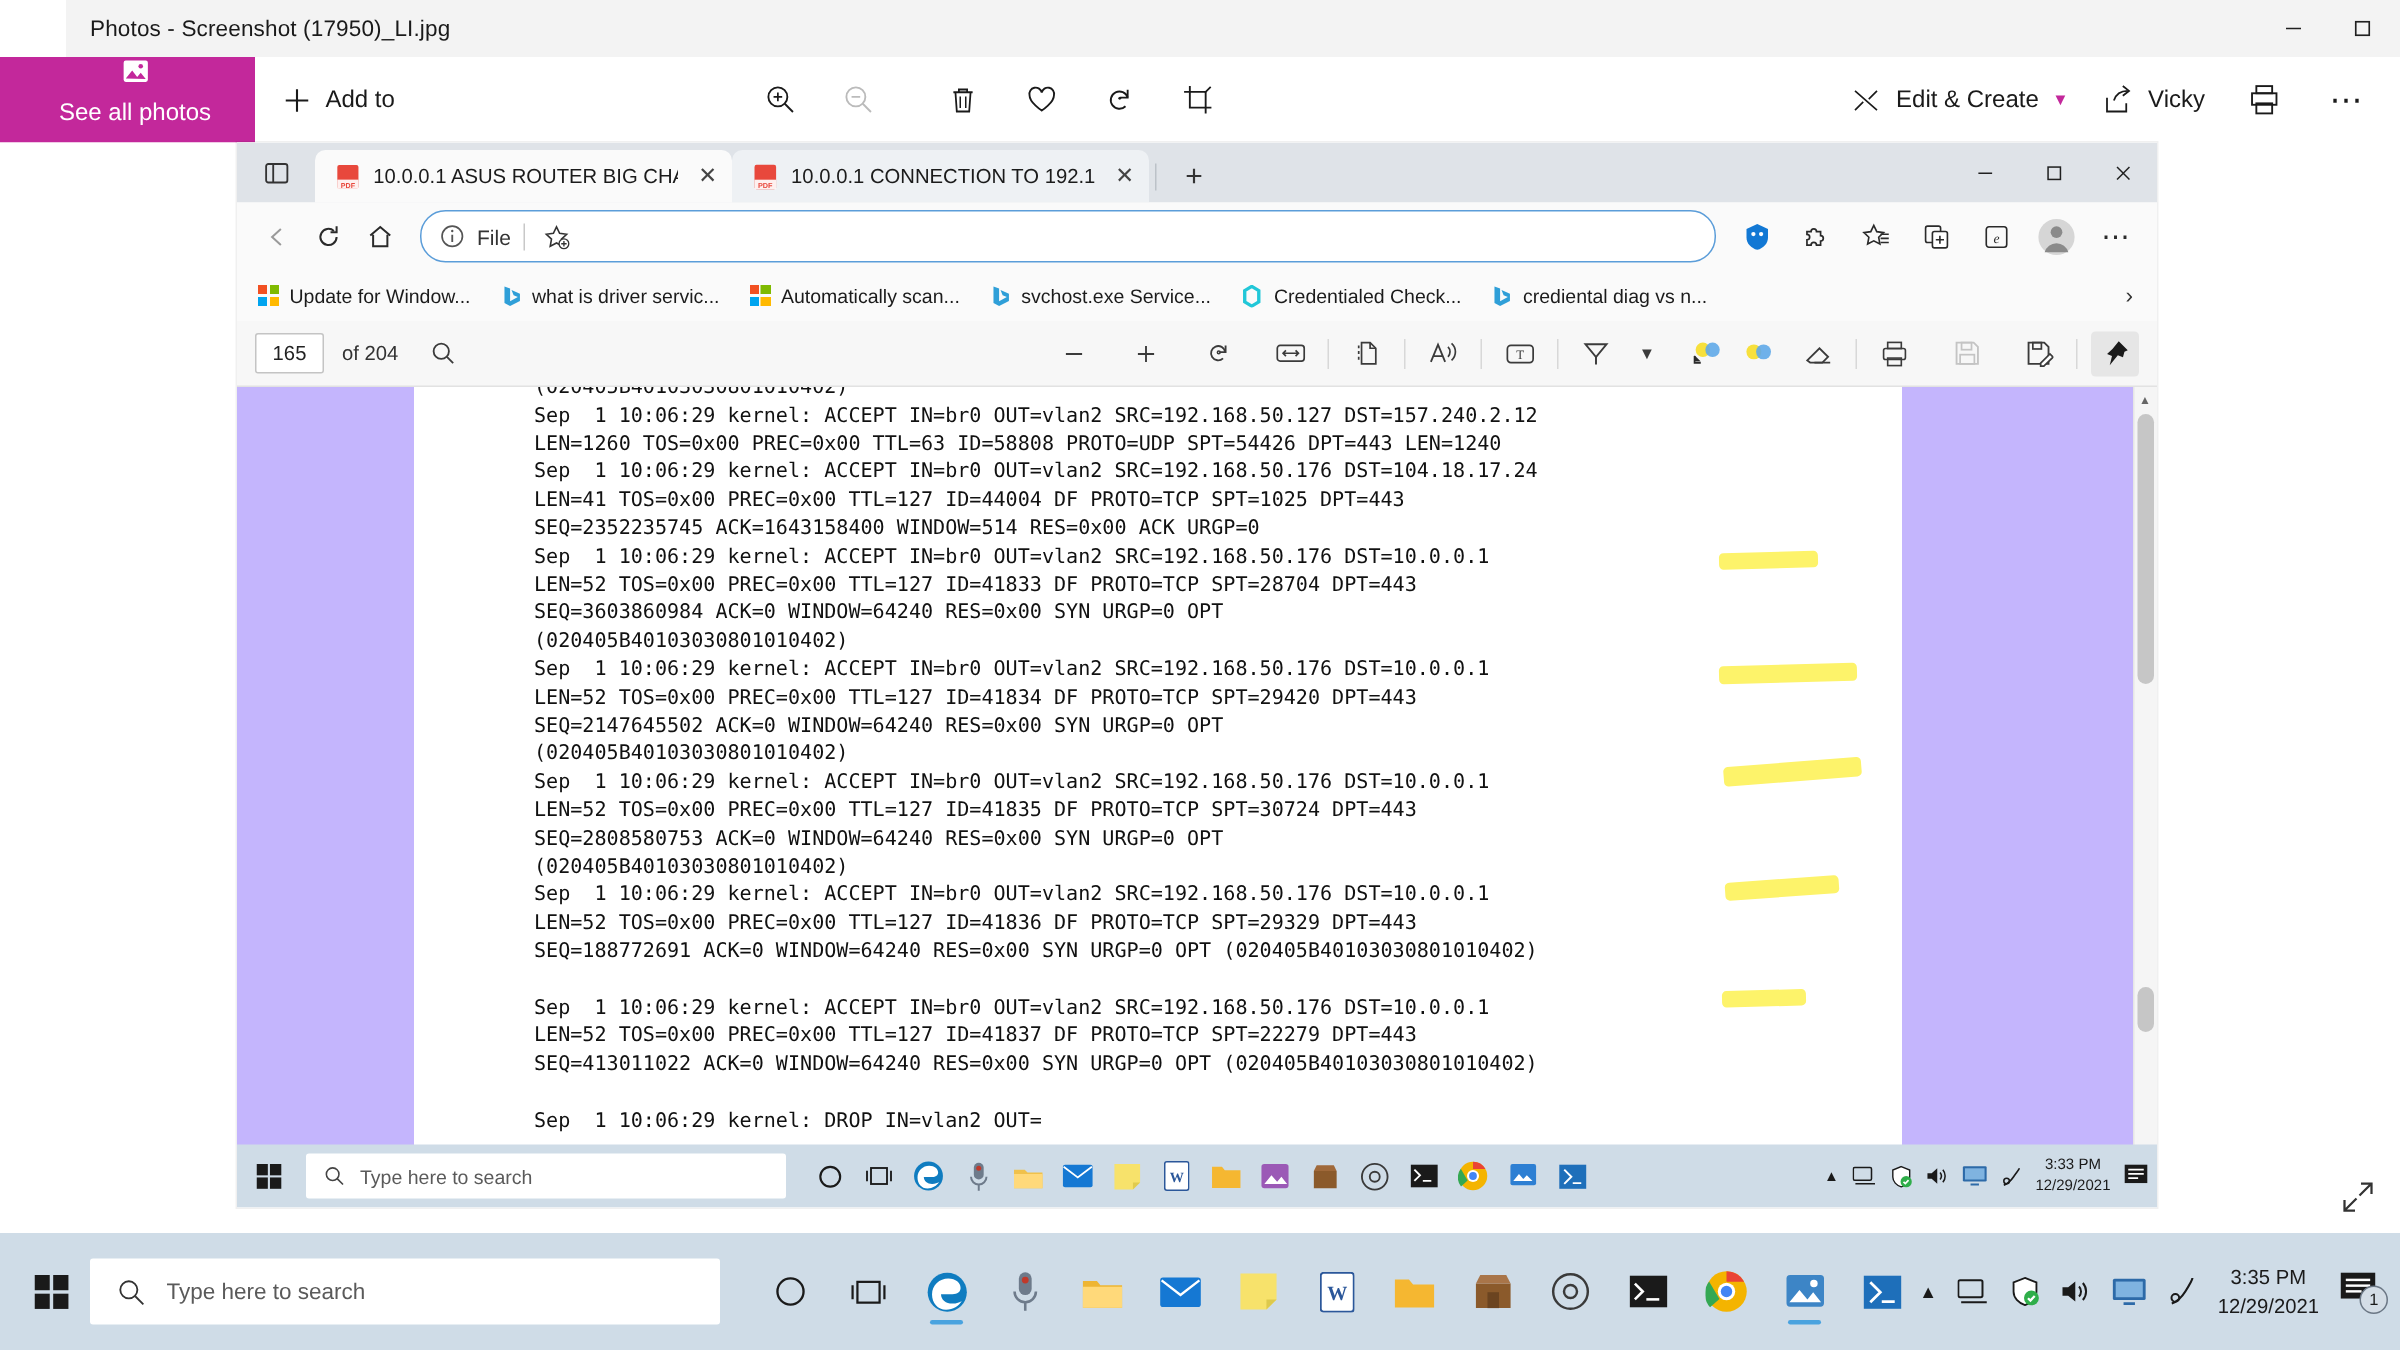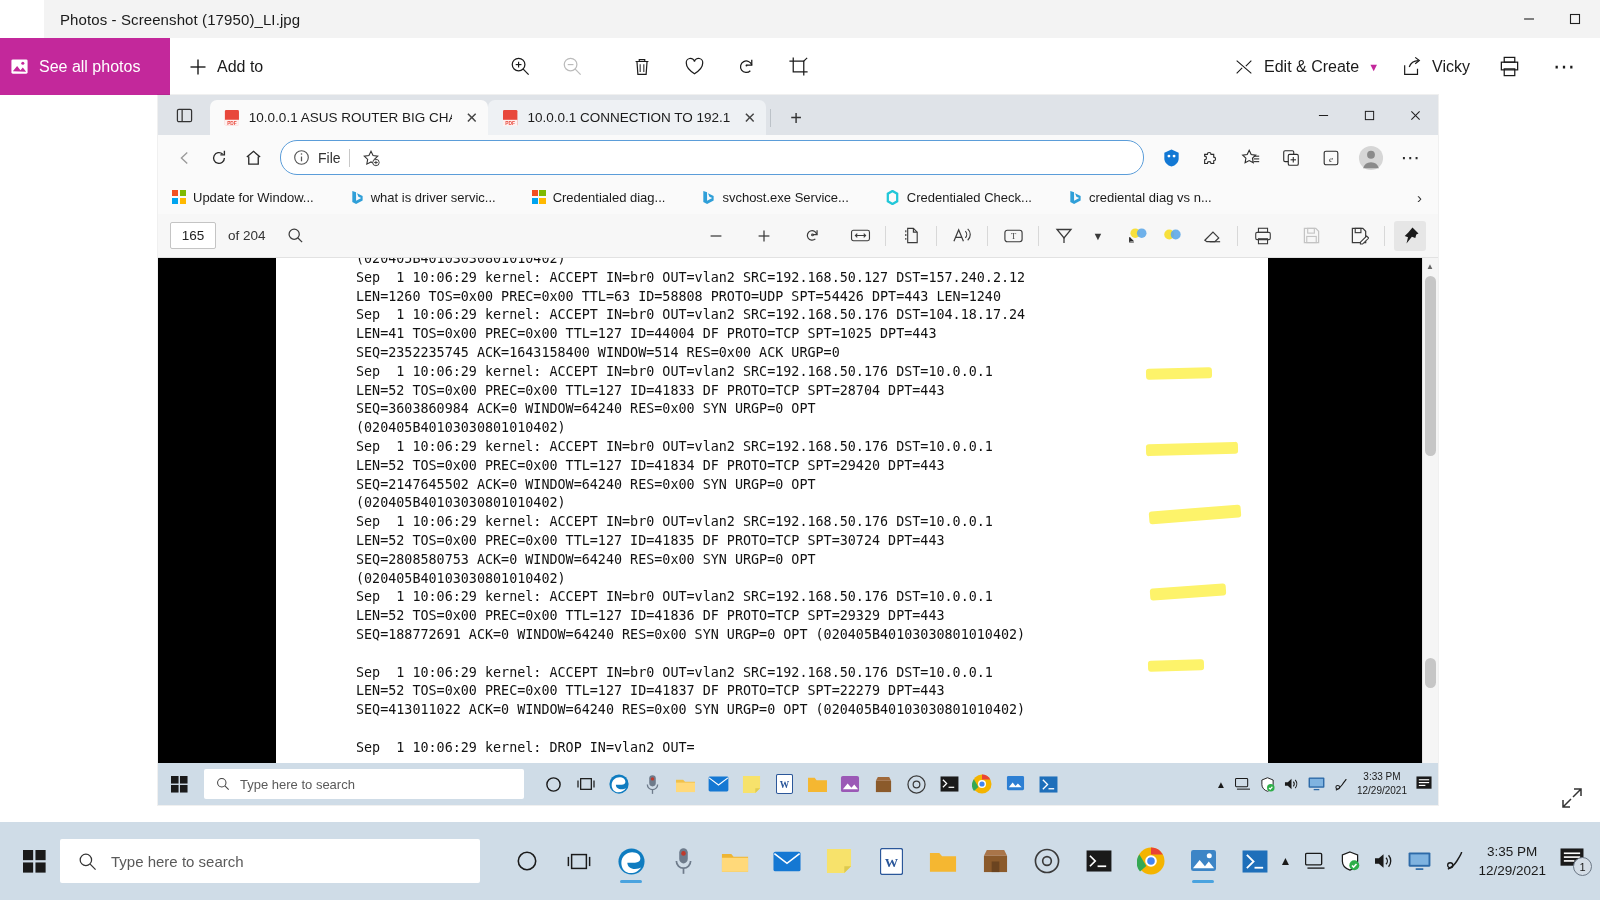--- a/index.html
+++ b/index.html
@@ -23,21 +23,21 @@
   .win-btn { width:46px; height:38px; display:flex; align-items:center; justify-content:center; }
   .win-btn svg { display:block; }
 
   .photos-toolbar {
     position:absolute; left:0; top:38px; width:1600px; height:57px;
     background:#fff; display:flex; align-items:center;
   }
   .see-all {
     width:170px; height:57px; background:#c3289b;
     display:flex; align-items:center; gap:10px; padding-left:10px;
-    color:#fff; font-size:16px;
+    color:#fff; font-size:16px;flex-direction:column;
   }
   .addto { display:flex; align-items:center; gap:9px; margin-left:18px; color:#1a1a1a; font-size:16px; }
   .tb-icons { display:flex; align-items:center; gap:18px; margin-left:240px; }
   .tb-ico { width:34px; height:34px; display:flex; align-items:center; justify-content:center; }
   .tb-right { position:absolute; right:18px; display:flex; align-items:center; gap:22px; }
   .tb-lbl { font-size:16px; color:#1a1a1a; }
   .chev-pink { color:#c3289b; font-size:11px; }
 
   .photos-canvas { position:absolute; left:0; top:95px; width:1600px; height:727px; background:#fff; }
   .expand-ico { position:absolute; right:14px; bottom:10px; width:26px; height:26px; }
@@ -82,21 +82,21 @@
   .omni-url {
     flex:1; font-size:14.5px; color:#fff; background:#0a6ed1;
     padding:2px 3px; white-space:nowrap; overflow:hidden;
     font-family:"Liberation Sans", sans-serif;
   }
   .omni-fav { width:26px; height:26px; display:flex; align-items:center; justify-content:center; }
   .nav-right { display:flex; align-items:center; gap:6px; }
 
   .edge-bookmarks {
     position:absolute; left:0; top:85px; width:1280px; height:34px;
-    background:#fafafa; display:flex; align-items:center; padding:0 14px; gap:36px;
+    background:#fafafa; display:flex; align-items:center; padding:0 14px; gap:20px;
   }
   .bm { display:flex; align-items:center; gap:7px; font-size:13px; color:#1b1b1b; white-space:nowrap; }
   .bm-overflow { position:absolute; right:16px; font-size:15px; color:#333; }
 
   .ms-logo { width:14px; height:14px; display:grid; grid-template-columns:1fr 1fr; grid-template-rows:1fr 1fr; gap:1.5px; }
   .ms-logo i { display:block; }
 
   
   .pdf-toolbar {
     position:absolute; left:0; top:119px; width:1280px; height:44px;
@@ -105,21 +105,21 @@
   }
   .pagebox {
     width:46px; height:27px; border:1px solid #c4c4c4; background:#fff; border-radius:2px;
     display:flex; align-items:center; justify-content:center; font-size:13.5px; color:#222;
   }
   .of-lbl { font-size:13.5px; color:#333; margin-left:10px; }
   .pdfico { width:32px; height:30px; display:flex; align-items:center; justify-content:center; }
   .pdfico.active-pin { background:#e6e6e6; border-radius:3px; }
   .vsep { width:1px; height:20px; background:#d8d8d8; margin:0 7px; }
 
-  .pdf-body { position:absolute; left:0; top:163px; width:1280px; height:530px; background:#000000; overflow:hidden; }
+  .pdf-body { position:absolute; left:0; top:163px; width:1280px; height:530px; background:#c4b5fd; overflow:hidden; }
   .pdf-page {
     position:absolute; left:118px; top:0; width:992px; height:530px; background:#fff;
   }
   .logtext {
     position:absolute; left:80px; top:-8px; right:10px;
     font-family:"DejaVu Sans Mono", monospace;
     font-size:13.4px; line-height:18.8px; color:#111; white-space:pre;
   }
   .hl { position:absolute; background:#fdf36a; border-radius:3px; }
 
@@ -436,21 +436,21 @@
         </svg>
       <span>what is driver servic...</span>
     </div>
     <div class="bm">
       <span class="ms-logo">
           <i style="background:#f25022"></i>
           <i style="background:#7fba00"></i>
           <i style="background:#00a4ef"></i>
           <i style="background:#ffb900"></i>
         </span>
-      <span>Credentialed diag...</span>
+      <span>Automatically scan...</span>
     </div>
     <div class="bm">
       <svg width="14" height="15" viewBox="0 0 14 16">
           <path d="M2 1l4 1.5v9l5.5-3-3-1.3L7 3.5l6 2.8v5L6 15l-4-2.2z" fill="#2f9fd8"></path>
         </svg>
       <span>svchost.exe Service...</span>
     </div>
     <div class="bm">
       <svg width="15" height="15" viewBox="0 0 16 16">
           <path d="M8 1l5 3v8l-5 3-5-3V4z" fill="none" stroke="#21c7d8" stroke-width="2.4"></path>

